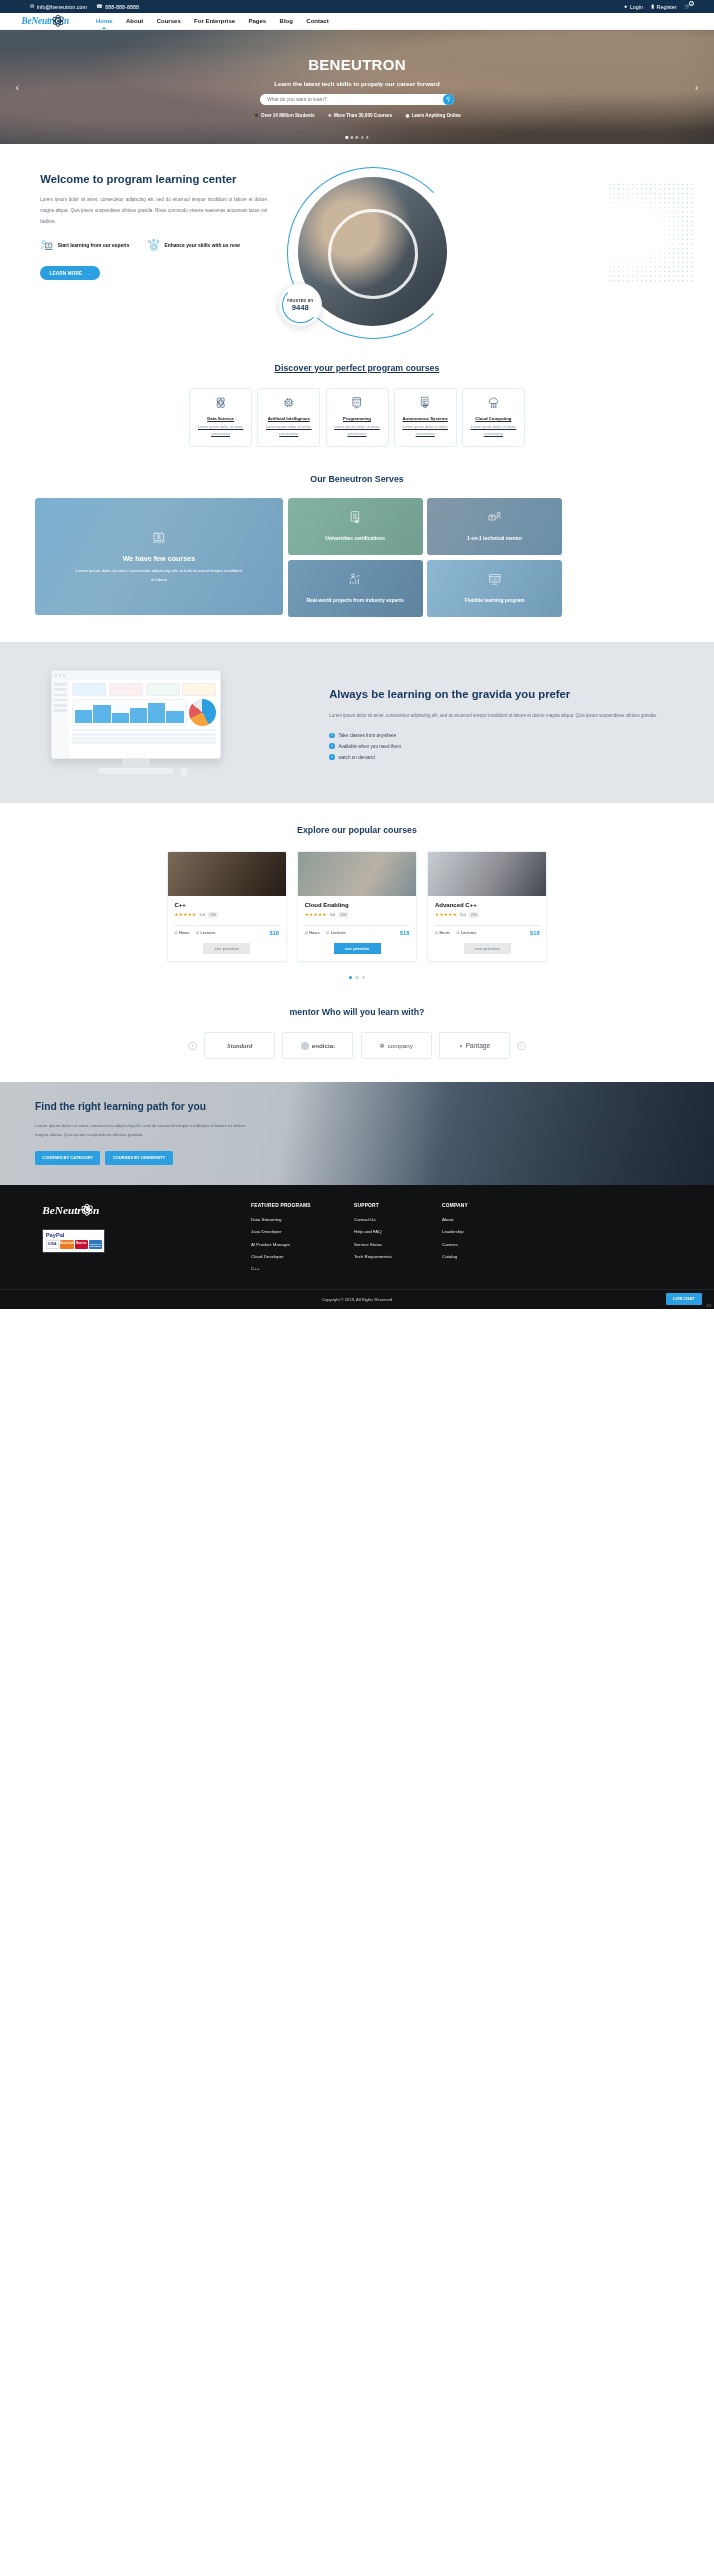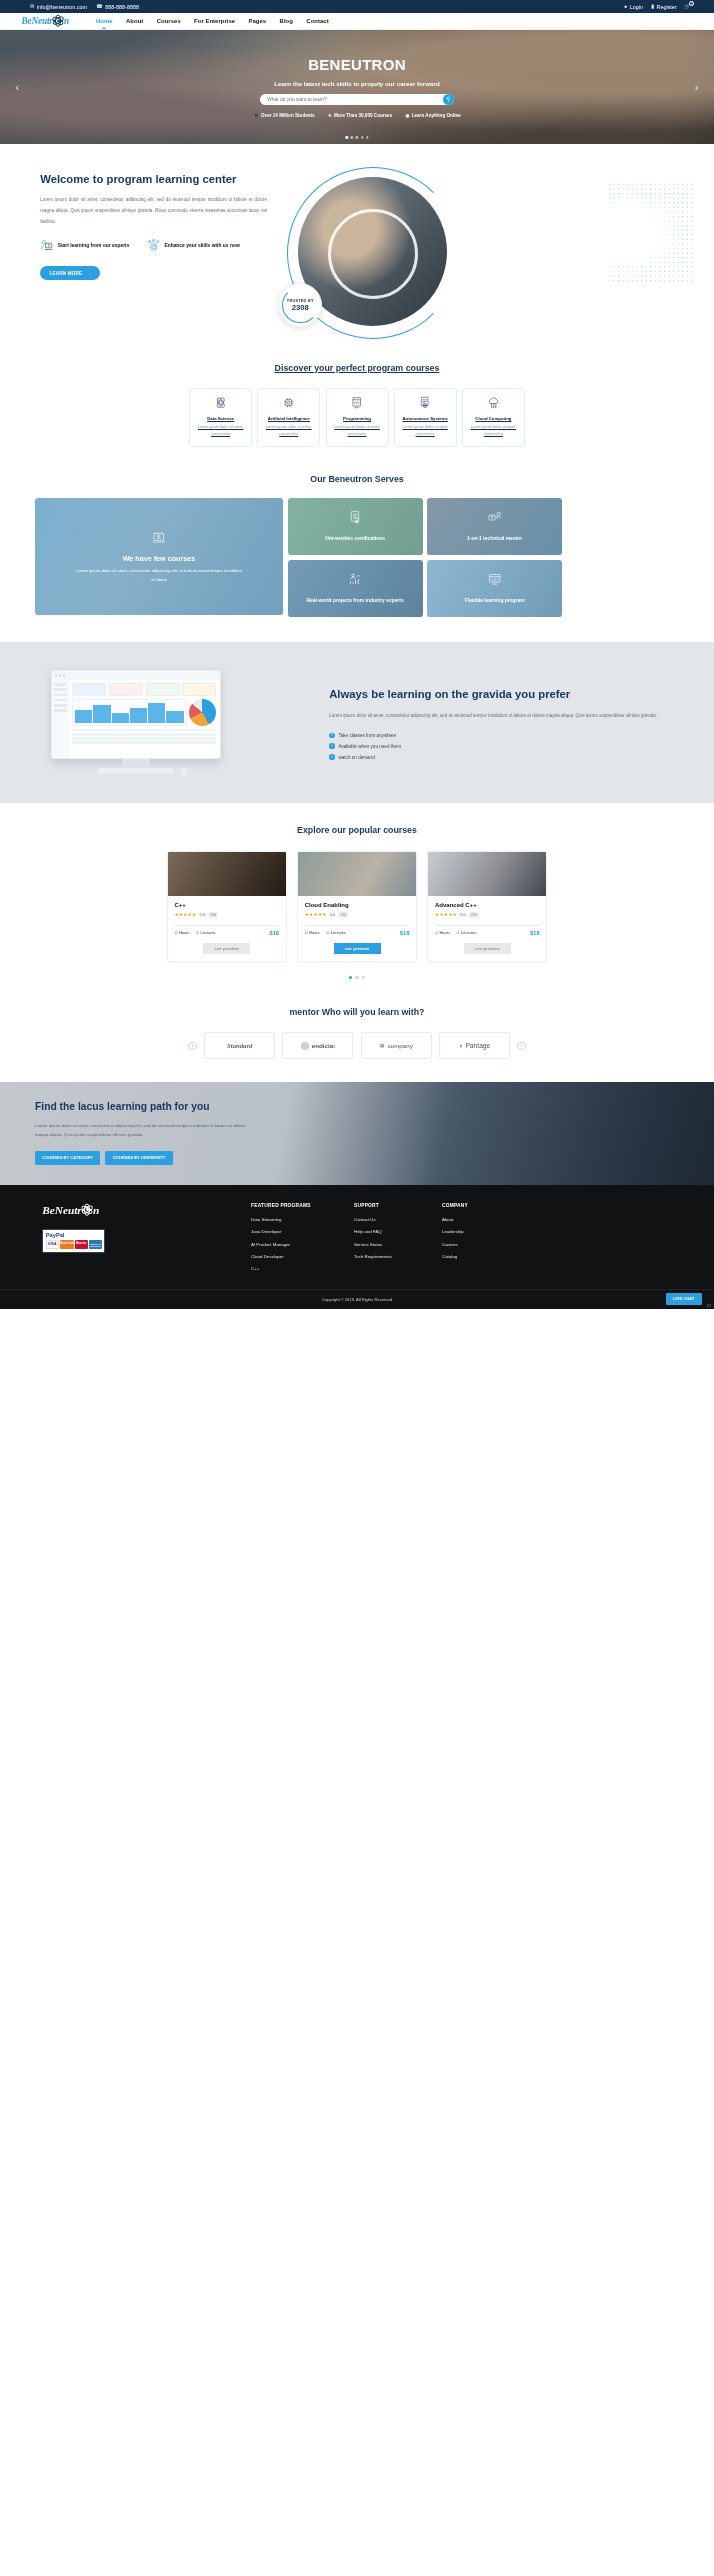--- a/index.html
+++ b/index.html
@@ -411,21 +411,21 @@
       </button>
     </div>
     <div class="welcome-right">
       <div class="dots-deco"></div>
       <div class="circle-photo"></div>
       <div class="circle-ring"></div>
       <div class="circle-ring2"></div>
       <div class="trusted">
         <div class="trusted-ring"></div>
         <div class="trusted-l">TRUSTED BY</div>
-        <div class="trusted-n">2308</div>
+        <div class="trusted-n">9448</div>
       </div>
     </div>
   </div>
 </div>
 
 <div class="wrap" style="padding-bottom:7.2px;text-decoration:underline;">
   <div class="section-title">Discover your perfect program  courses</div>
   <div class="prog-cards">
     <div class="prog-card">
       <span>
@@ -731,21 +731,21 @@
       </div>
       <div class="parrow">›</div>
     </div>
   </div>
 </div>
 
 <div class="cta">
   <div class="cta-people"></div>
   <div class="cta-inner">
     <div class="cta-text">
-      <div class="cta-h">Find the lacus learning path for you</div>
+      <div class="cta-h">Find the right learning path for you</div>
       <div class="cta-p">Lorem ipsum dolor sit amet, consectetur adipiscing elit, sed do eiusmod tempor incididunt ut labore et dolore magna aliqua. Quis ipsum suspendisse ultrices gravida.</div>
       <div class="cta-btns">
         <button class="cta-btn">COURSES BY CATEGORY</button>
         <button class="cta-btn">COURSES BY UNIVERSITY</button>
       </div>
     </div>
   </div>
 </div>
 
 <div class="footer">

